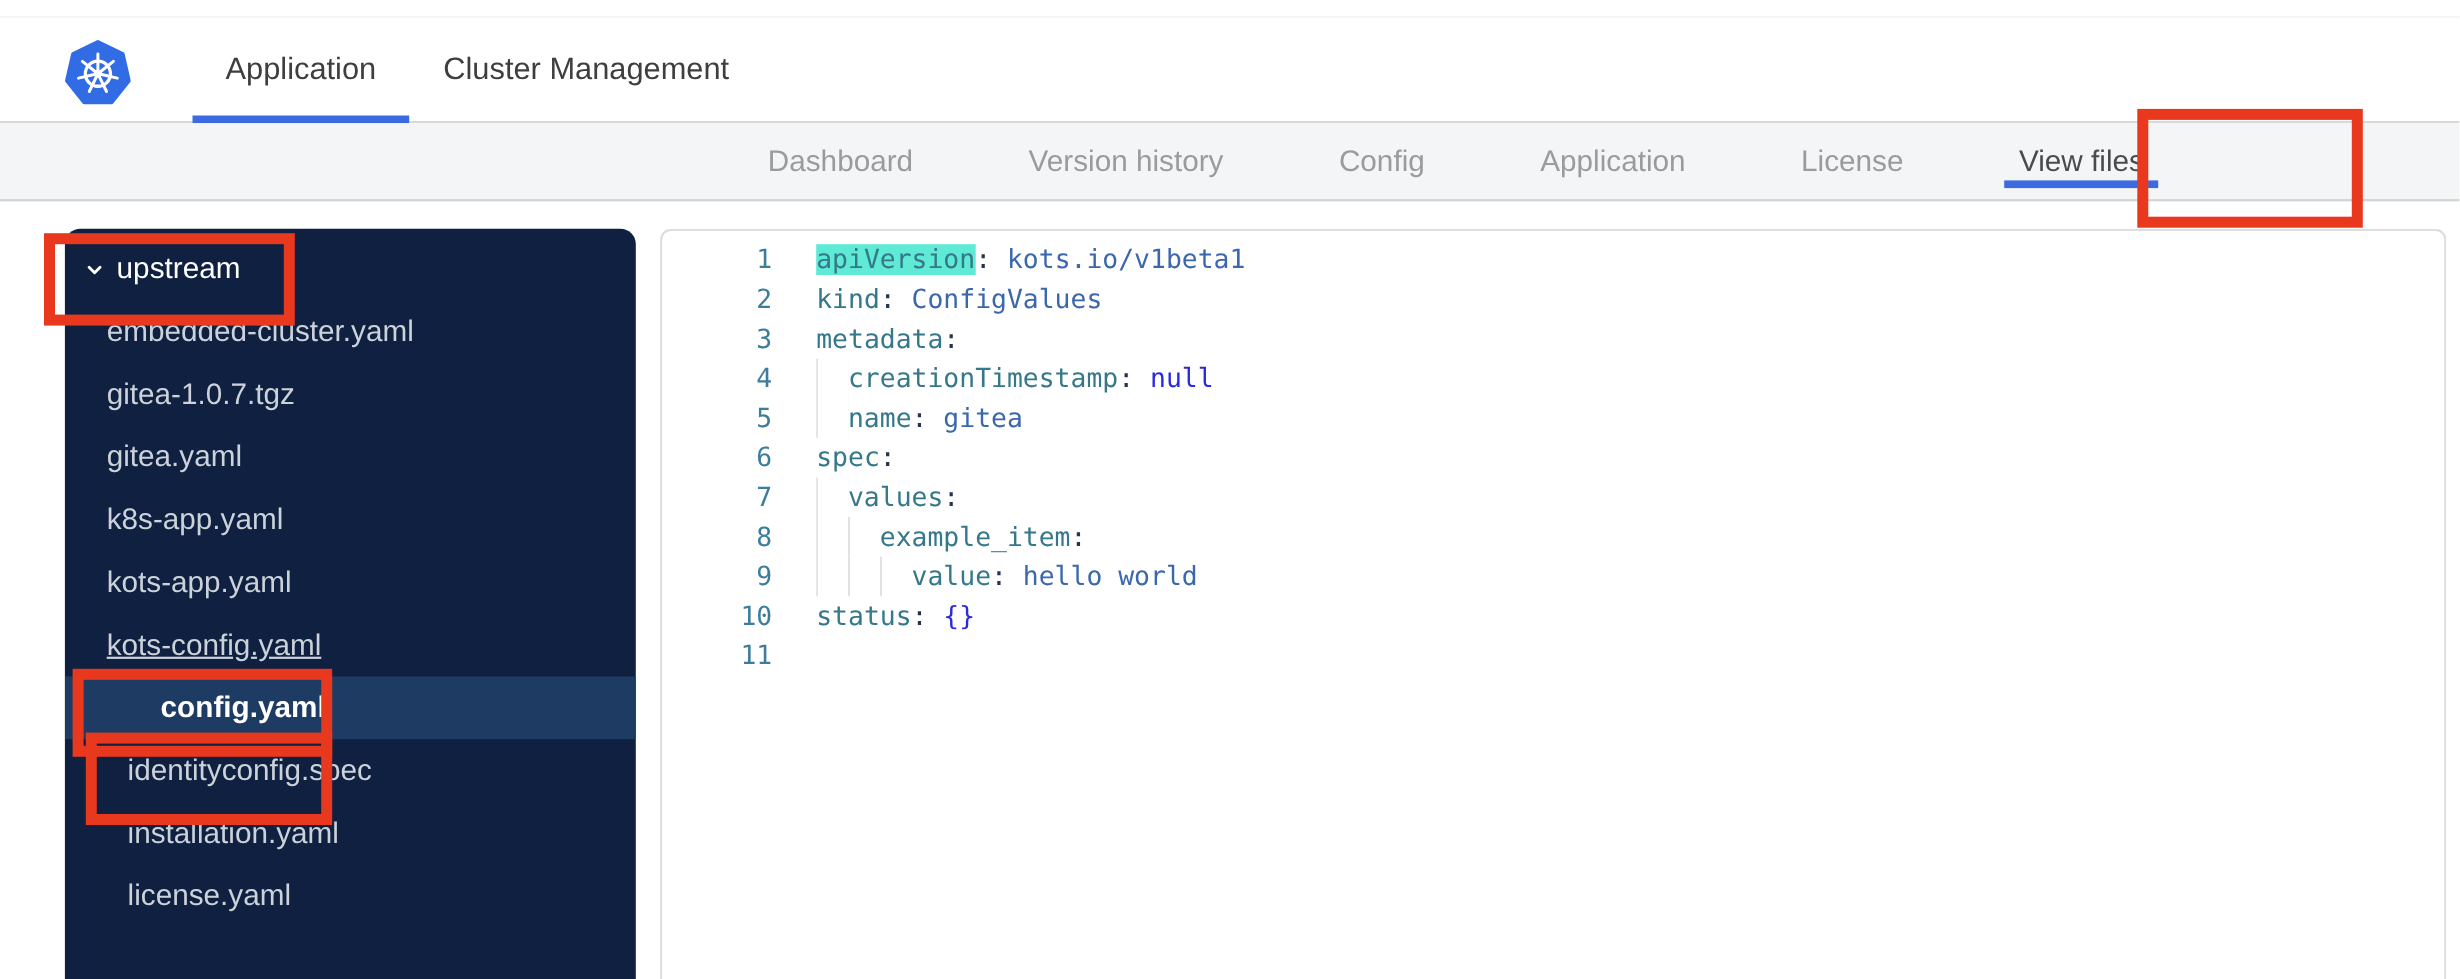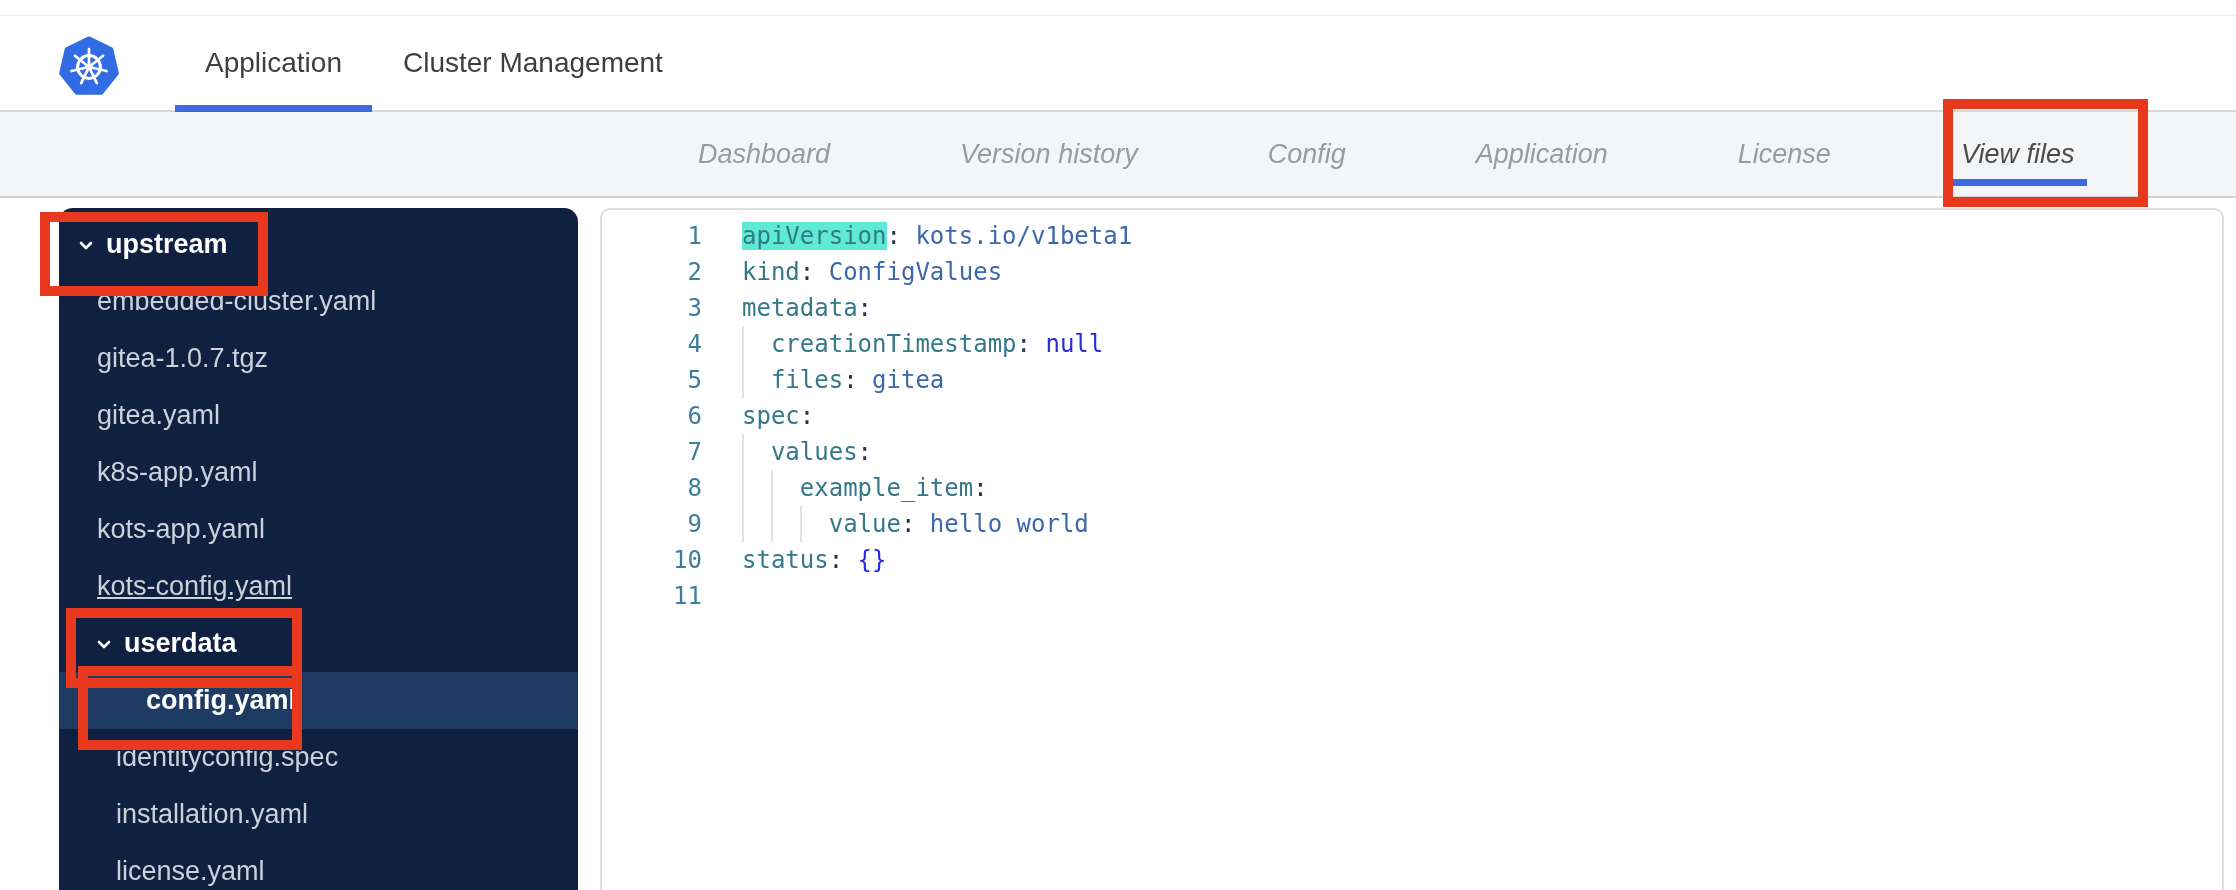--- a/index.html
+++ b/index.html
@@ -12,35 +12,35 @@
   
   .header{position:absolute;top:16px;left:0;right:0;height:94px;background:#fff;border-bottom:2px solid #d9d9d9;}
   .logo-wrap{position:absolute;left:59px;top:20px;width:60px;height:62px;}
   .header-tabs{position:absolute;left:175px;top:0;height:100%;display:flex;align-items:stretch;}
   .header-tab{position:relative;display:flex;align-items:center;font-size:28px;color:#3e3e3e;font-weight:500;cursor:pointer;}
   .header-tab.active{padding:0 30px;}
   .header-tab.inactive{margin-left:31px;padding:0;}
   .header-tab .tab-underline{position:absolute;left:0;right:0;bottom:-2px;height:7px;background:#3c6ae0;}
   
   .subnav{
-    position:absolute;top:112px;left:0;right:0;height:86px;background:#f4f5f7;
+    position:absolute;top:112px;left:0;right:0;height:71px;background:#f4f5f7;
     border-bottom:2px solid #d3d3d3;display:flex;align-items:stretch;
-    padding-left:683px;gap:100px;box-sizing:border-box;font-style:italic;
+    padding-left:683px;gap:75px;box-sizing:border-box;
   }
   .subnav-item{position:relative;display:flex;align-items:center;padding:0 15px;font-size:27px;color:#999b9e;cursor:pointer;}
   .subnav-item.active{color:#4b4b4b;}
   .subnav-item .nav-underline{position:absolute;left:2px;right:2px;bottom:10px;height:7px;background:#3c6ae0;}
   
   .sidebar{
     position:absolute;left:59px;top:208px;width:519px;height:682px;
     background:#0f2041;border-radius:14px 14px 0 0;padding-top:8px;
     box-sizing:border-box;overflow:hidden;
   }
   .tree-row{height:57px;display:flex;align-items:center;font-size:27px;color:#ccd2da;cursor:pointer;box-sizing:border-box;}
-  .tree-row.folder{color:#ffffff;font-weight:700;}
+  .tree-row.folder{color:#ffffff;font-weight:400;}
   .tree-row.selected{background:#1e3c63;color:#ffffff;font-weight:700;}
   .tree-row .chev{display:flex;align-items:center;margin-right:8px;flex:none;}
   
   .editor{
     position:absolute;left:600px;top:208px;width:1624px;height:682px;background:#ffffff;
     border:2px solid #dcdee0;border-bottom:none;border-radius:10px 10px 0 0;
     padding-top:8px;box-sizing:border-box;
     font-family:"DejaVu Sans Mono",monospace;font-size:24px;
   }
   .code-line{display:flex;height:36px;line-height:36px;}
@@ -137,28 +137,20 @@
     </div>
     <div class="tree-row file" style="padding-left: 38px;">
       <span>k8s-app.yaml</span>
     </div>
     <div class="tree-row file" style="padding-left: 38px;">
       <span>kots-app.yaml</span>
     </div>
     <div class="tree-row file" style="padding-left: 38px; text-decoration: underline;">
       <span>kots-config.yaml</span>
     </div>
-    <div class="tree-row folder" style="padding-left: 33px;">
-      <span class="chev">
-        <svg width="24" height="24" viewBox="0 0 24 24">
-          <polyline points="7,10 12,15 17,10" fill="none" stroke="#ffffff" stroke-width="2.6" stroke-linecap="round" stroke-linejoin="round"></polyline>
-        </svg>
-      </span>
-      <span>userdata</span>
-    </div>
     <div class="tree-row file selected" style="padding-left: 87px;">
       <span>config.yaml</span>
     </div>
     <div class="tree-row file" style="padding-left: 57px;">
       <span>identityconfig.spec</span>
     </div>
     <div class="tree-row file" style="padding-left: 57px;">
       <span>installation.yaml</span>
     </div>
     <div class="tree-row file" style="padding-left: 57px;">
@@ -178,21 +170,21 @@
     <div class="code-line">
       <div class="gutter-num">3</div>
       <div class="code-text"><span class="tk-key">metadata</span><span class="tk-colon">:</span></div>
     </div>
     <div class="code-line">
       <div class="gutter-num">4</div>
       <div class="code-text"><span class="indent" style="width: 2ch;"></span><span class="tk-key">creationTimestamp</span><span class="tk-colon">: </span><span class="tk-const">null</span></div>
     </div>
     <div class="code-line">
       <div class="gutter-num">5</div>
-      <div class="code-text"><span class="indent" style="width: 2ch;"></span><span class="tk-key">files</span><span class="tk-colon">: </span><span class="tk-str">gitea</span></div>
+      <div class="code-text"><span class="indent" style="width: 2ch;"></span><span class="tk-key">name</span><span class="tk-colon">: </span><span class="tk-str">gitea</span></div>
     </div>
     <div class="code-line">
       <div class="gutter-num">6</div>
       <div class="code-text"><span class="tk-key">spec</span><span class="tk-colon">:</span></div>
     </div>
     <div class="code-line">
       <div class="gutter-num">7</div>
       <div class="code-text"><span class="indent" style="width: 2ch;"></span><span class="tk-key">values</span><span class="tk-colon">:</span></div>
     </div>
     <div class="code-line">

